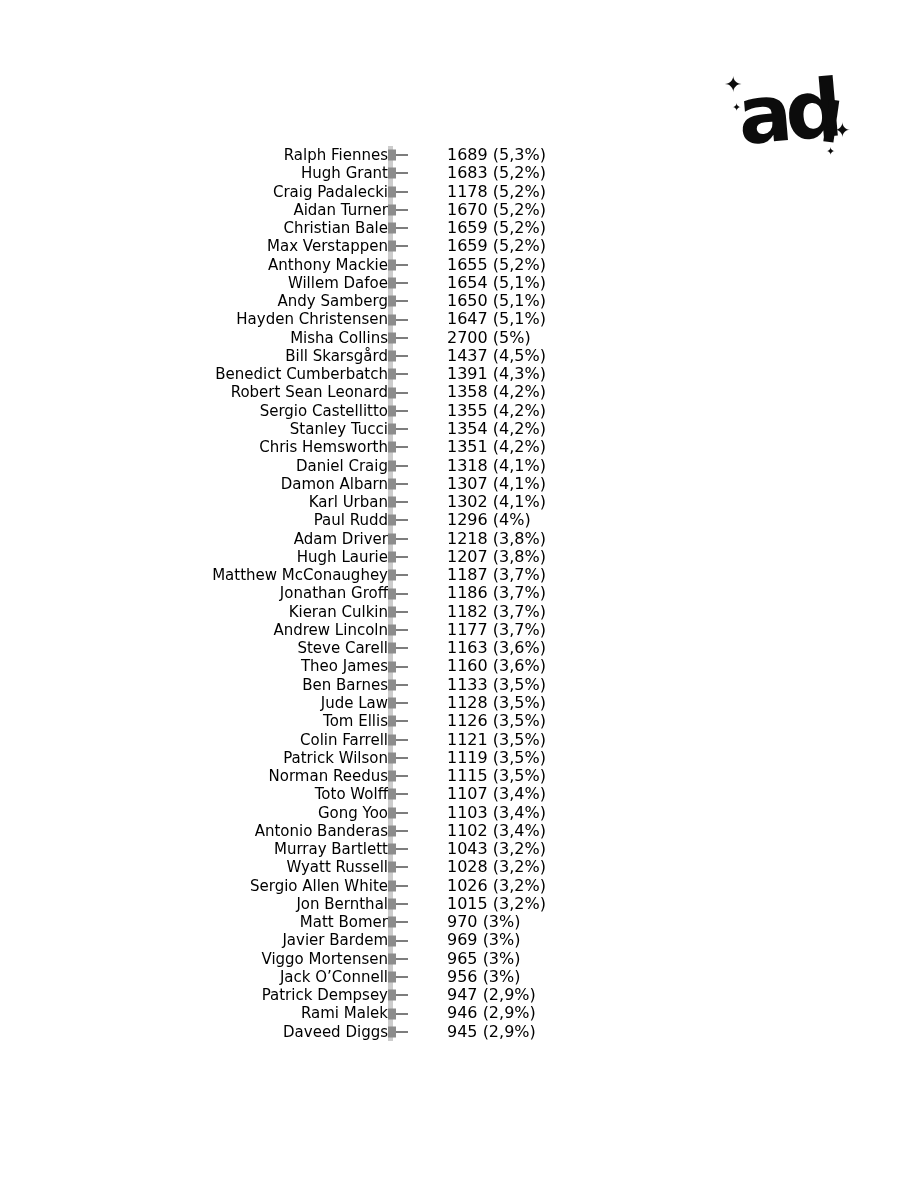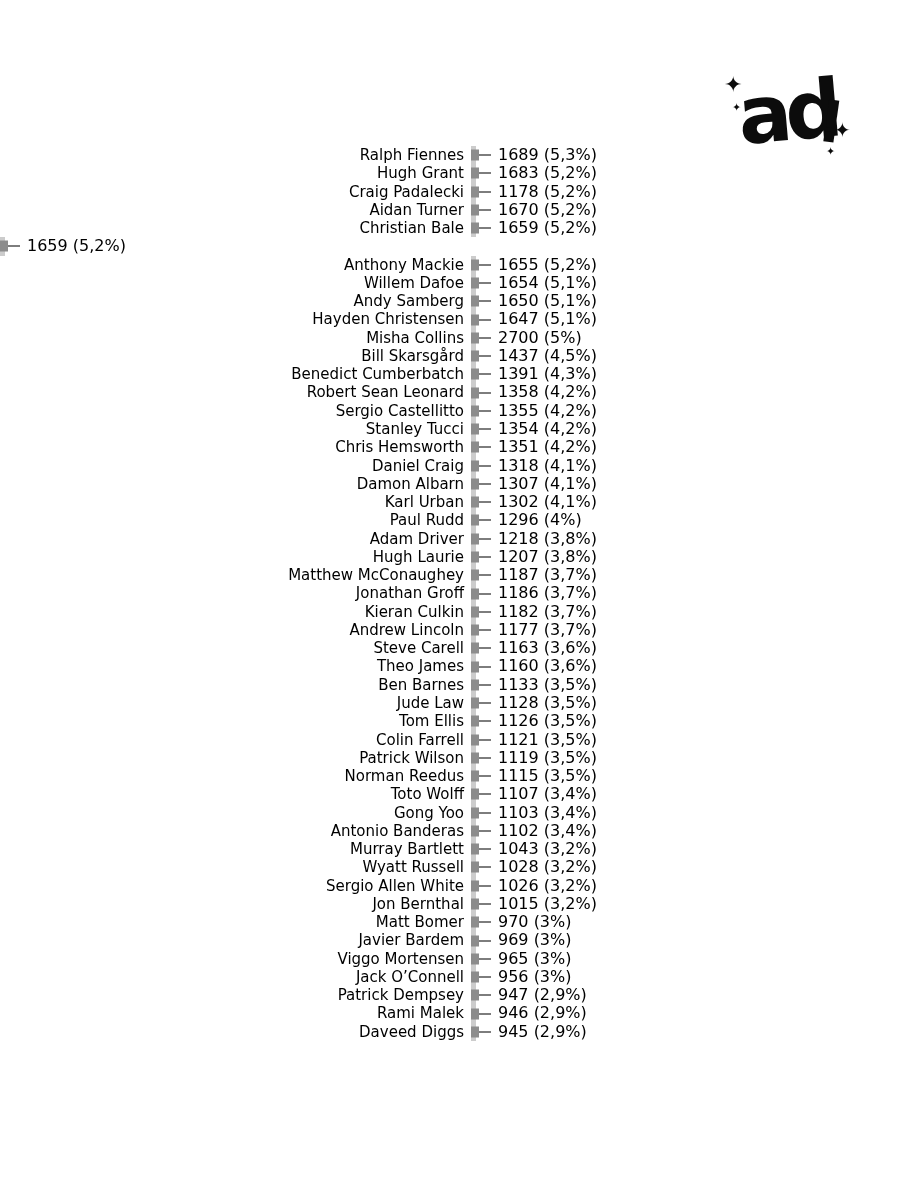--- a/index.html
+++ b/index.html
@@ -18,25 +18,24 @@
     position: absolute;
     left: 0;
     top: 146px;
   }
   .row {
     display: flex;
     align-items: center;
     height: 18.28px;
   }
   .name {
-    width: 471px;
+    width: 388px;
     text-align: right;
     font-size: 15px;
     line-height: 18.28px;
-    padding-right: 7px;
     white-space: nowrap;
     color: #000;
   }
   .mark {
     position: relative;
     width: 27px;
     height: 100%;
     flex: 0 0 27px;
   }
   .axis-seg {
@@ -57,20 +56,21 @@
     left: 8px; top: 50%;
     transform: translateY(-50%);
     width: 12px; height: 2px;
     background: var(--connector, #7d7d7d);
   }
   .value {
     font-size: 16px;
     line-height: 18.28px;
     white-space: nowrap;
     color: #000;
+    margin-left: 32px;
   }
 
   
   .logo {
     position: absolute;
     left: 722px;
     top: 62px;
     width: 130px;
     height: 110px;
     color: #0c0c0c;
@@ -158,20 +158,21 @@
     <span class="name">Christian Bale</span>
     <span class="mark">
       <span class="axis-seg"></span>
       <span class="bar"></span>
       <span class="dash"></span>
     </span>
     <span class="value">1659 (5,2%)</span>
   </div>
 
   <div class="row">
+    <span class="name">Max Verstappen</span>
     <span class="mark">
       <span class="axis-seg"></span>
       <span class="bar"></span>
       <span class="dash"></span>
     </span>
     <span class="value">1659 (5,2%)</span>
   </div>
 
   <div class="row">
     <span class="name">Anthony Mackie</span>

